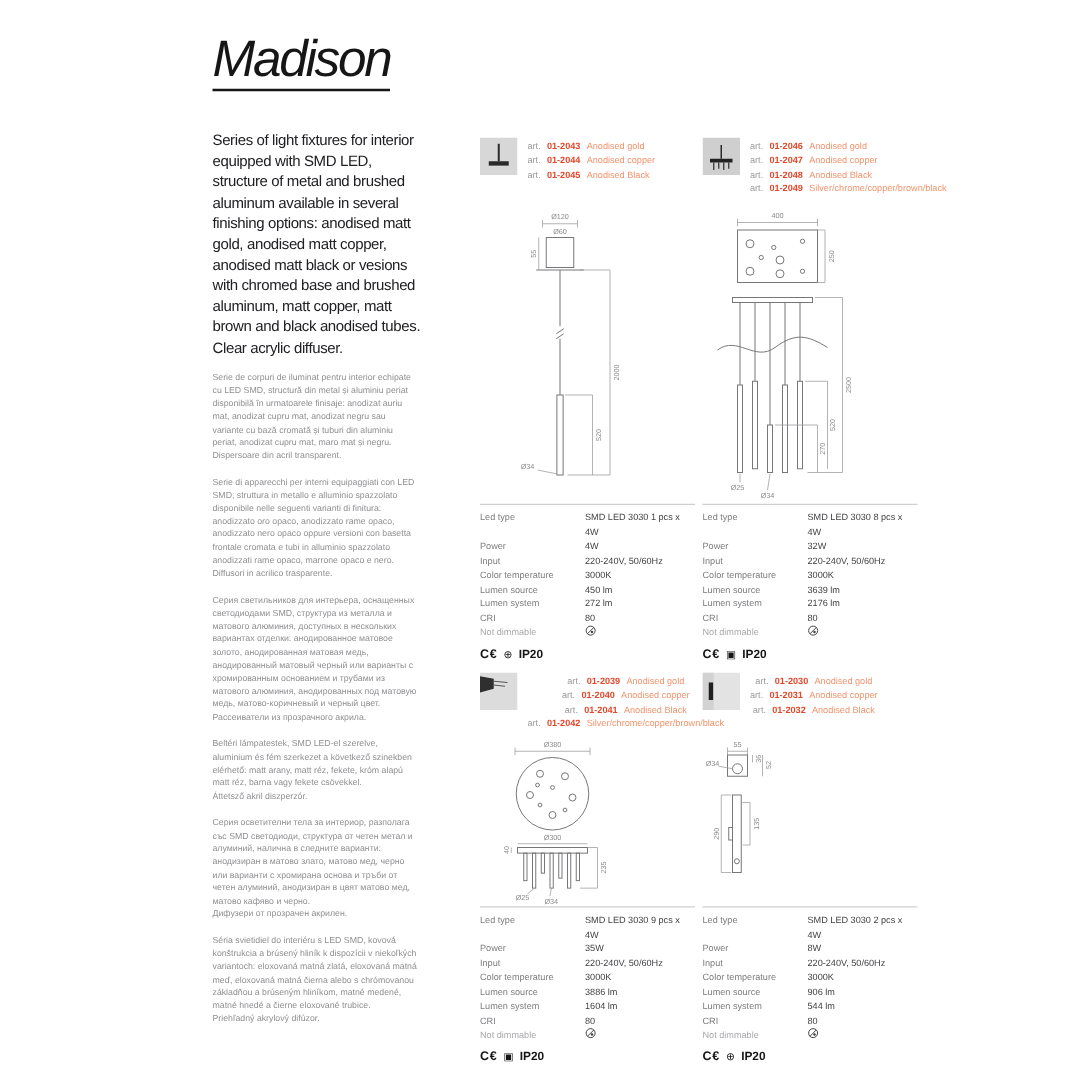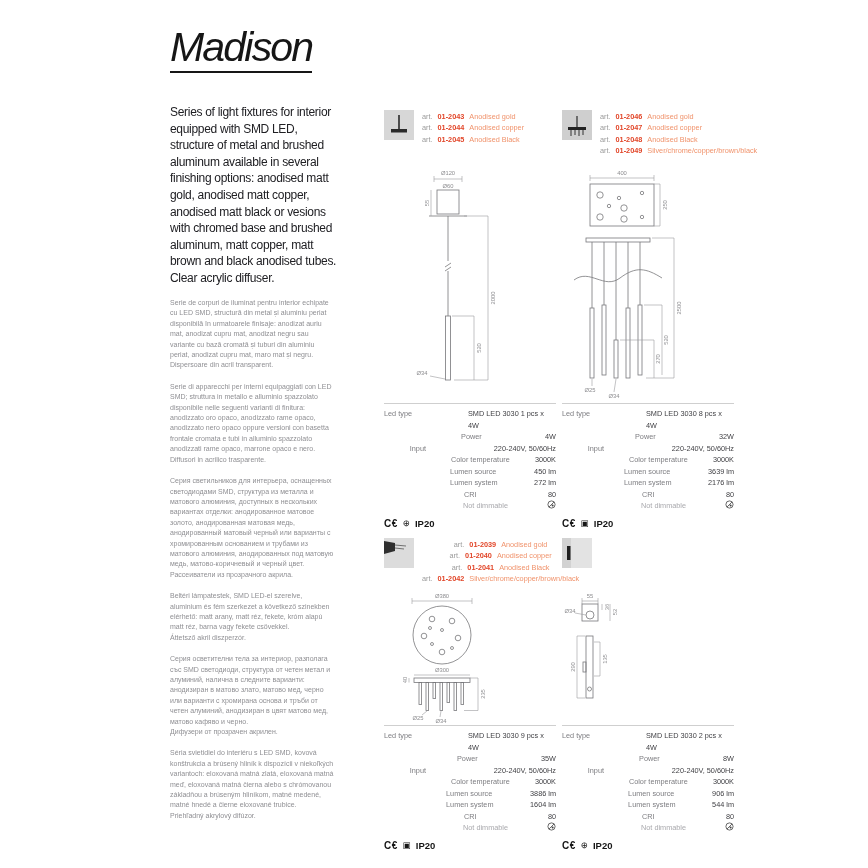--- a/index.html
+++ b/index.html
@@ -31,21 +31,21 @@
   .art-num{color:#e2472a;font-weight:bold;margin-right:5px;}
   .art-finish{color:#f0936c;}
 
   .drawing{display:block;}
   .drawing text{font-family:"Liberation Sans",sans-serif;font-size:5.8px;fill:#8d8d90;}
   .drawing .rot{text-anchor:middle;}
   .dline{stroke:#9a9a9d;stroke-width:0.6;fill:none;}
   .dshape{stroke:#77777a;stroke-width:0.8;fill:none;}
 
   .spec-table{border-top:1px solid #cfcfcf;padding-top:4px;width:172px;}
-  .spec-row{display:flex;font-size:7.3px;line-height:11.5px;justify-content:flex-end;}
+  .spec-row{display:flex;font-size:7.3px;line-height:11.5px;}
   .spec-row .sl{flex:0 0 84px;color:#7d7d81;}
   .spec-row .sv{color:#424246;}
   .spec-row.nd .sl{color:#a9a9ad;}
   .marks{margin-top:5px;display:flex;align-items:center;gap:5px;}
   .ce{font-size:10px;font-weight:bold;color:#161616;letter-spacing:0.5px;}
   .cert{font-size:8.5px;color:#161616;line-height:10px;}
   .ip{font-size:9.5px;font-weight:bold;color:#161616;}
 
   .footer-brand{position:absolute;left:0;right:0;top:828px;text-align:center;
                 color:#e2472a;font-weight:bold;font-size:9px;}
@@ -391,20 +391,31 @@
     </div>
   </div>
 
   <div class="product p4">
     <div class="prod-head short">
       <svg class="thumb" viewBox="0 0 30 30">
         <rect width="30" height="30" fill="#e3e3e3"></rect>
         <rect x="0" y="0" width="9" height="30" fill="#d2d2d2"></rect>
         <rect x="5" y="8" width="3.5" height="14" fill="#1f1f1f"></rect>
       </svg>
+      <div class="articles">
+        <div class="article-row">
+          <span class="art-label">art.</span><span class="art-num">01-2030</span><span class="art-finish">Anodised gold</span>
+        </div>
+        <div class="article-row">
+          <span class="art-label">art.</span><span class="art-num">01-2031</span><span class="art-finish">Anodised copper</span>
+        </div>
+        <div class="article-row">
+          <span class="art-label">art.</span><span class="art-num">01-2032</span><span class="art-finish">Anodised Black</span>
+        </div>
+      </div>
     </div>
 
     <svg class="drawing" width="175" height="133" viewBox="0 0 175 133">
       <line class="dline" x1="20" y1="9" x2="36" y2="9"></line>
       <line class="dline" x1="20" y1="6" x2="20" y2="12"></line>
       <line class="dline" x1="36" y1="6" x2="36" y2="12"></line>
       <text x="28" y="5.5" text-anchor="middle">55</text>
       <rect class="dshape" x="20" y="12" width="16" height="17"></rect>
       <circle class="dshape" cx="28" cy="23" r="4"></circle>
       <text x="8" y="21" text-anchor="middle">Ø34</text>

